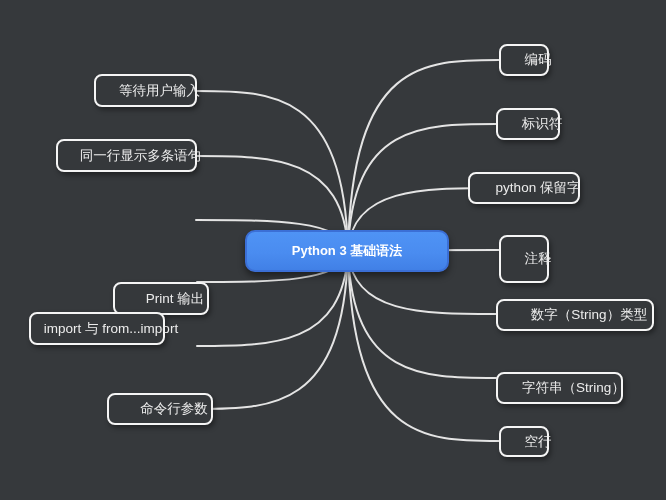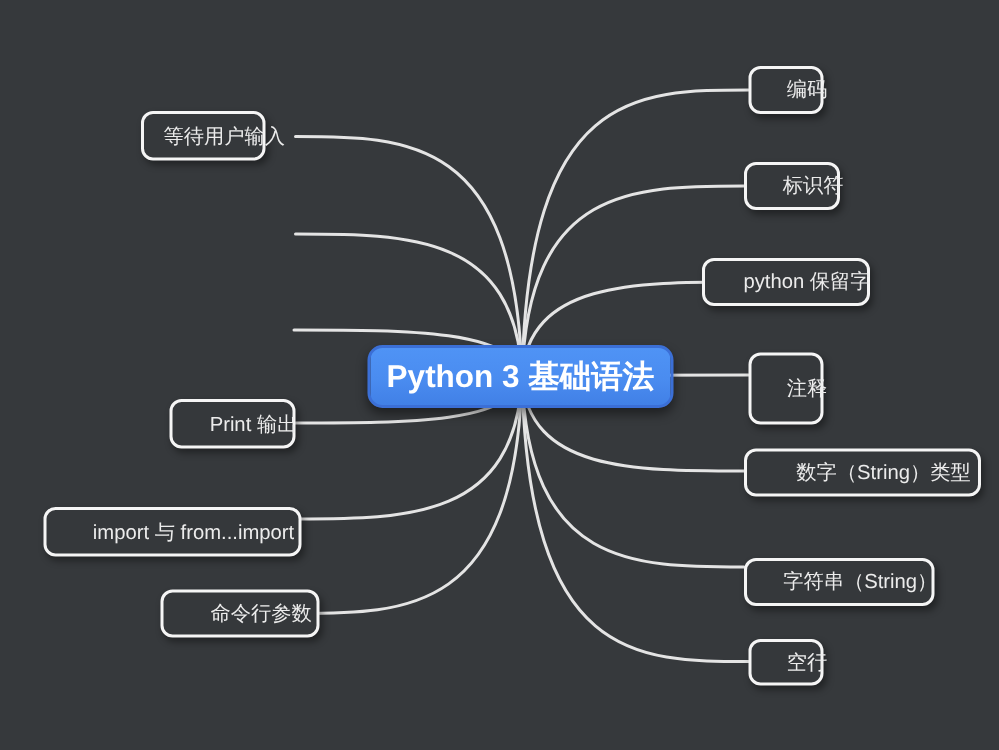--- a/index.html
+++ b/index.html
@@ -33,21 +33,21 @@
   }
   .node span{pointer-events:none;}
   .center-node{
     position:absolute;
     display:flex;align-items:center;justify-content:center;
     background:linear-gradient(180deg,#4f93f5 0%,var(--center-fill,#4a8cf0) 55%,#4180e6 100%);
     border:2px solid var(--center-border,#3b6fd6);
     border-radius:10px;
     box-shadow:0 4px 7px rgba(0,0,0,0.45);
     color:#ffffff;
-    font-size:21px;
+    font-size:13px;
     font-weight:bold;
     white-space:nowrap;
     box-sizing:border-box;
     cursor:pointer;
   }
 </style>
 </head>
 <body>
 
 <div class="stage">
@@ -63,27 +63,30 @@
     <path d="M348 251 C352 441 424 441 499 441"></path>
 
     <path d="M348 251 C344 91 272 91 197 91"></path>
     <path d="M348 251 C344 156 272 156 197 156"></path>
     <path d="M348 251 C344 220 272 220 196 220"></path>
     <path d="M348 251 C344 282 272 282 197 282"></path>
     <path d="M348 251 C344 346 272 346 197 346"></path>
     <path d="M348 251 C344 409 272 409 197 409"></path>
   </svg>
 
-  <div class="node" style="left:94px;top:74px;width:83px;height:33px">
+  <div class="node" style="left:94px;top:74px;width:103px;height:33px">
     <span>等待用户输入</span>
   </div>
-  <div class="node" style="left:113px;top:266px;width:84px;height:33px">
+  <div class="node" style="left:56px;top:139px;width:141px;height:33px">
+    <span>同一行显示多条语句</span>
+  </div>
+  <div class="node" style="left:113px;top:282px;width:96px;height:33px">
     <span>Print 输出</span>
   </div>
-  <div class="node" style="left:29px;top:338px;width:172px;height:33px">
+  <div class="node" style="left:29px;top:312px;width:136px;height:33px">
     <span>import 与 from...import</span>
   </div>
   <div class="node" style="left:107px;top:393px;width:106px;height:32px">
     <span>命令行参数</span>
   </div>
 
   <div class="node" style="left:499px;top:44px;width:50px;height:32px">
     <span>编码</span>
   </div>
   <div class="node" style="left:496px;top:108px;width:64px;height:32px">

